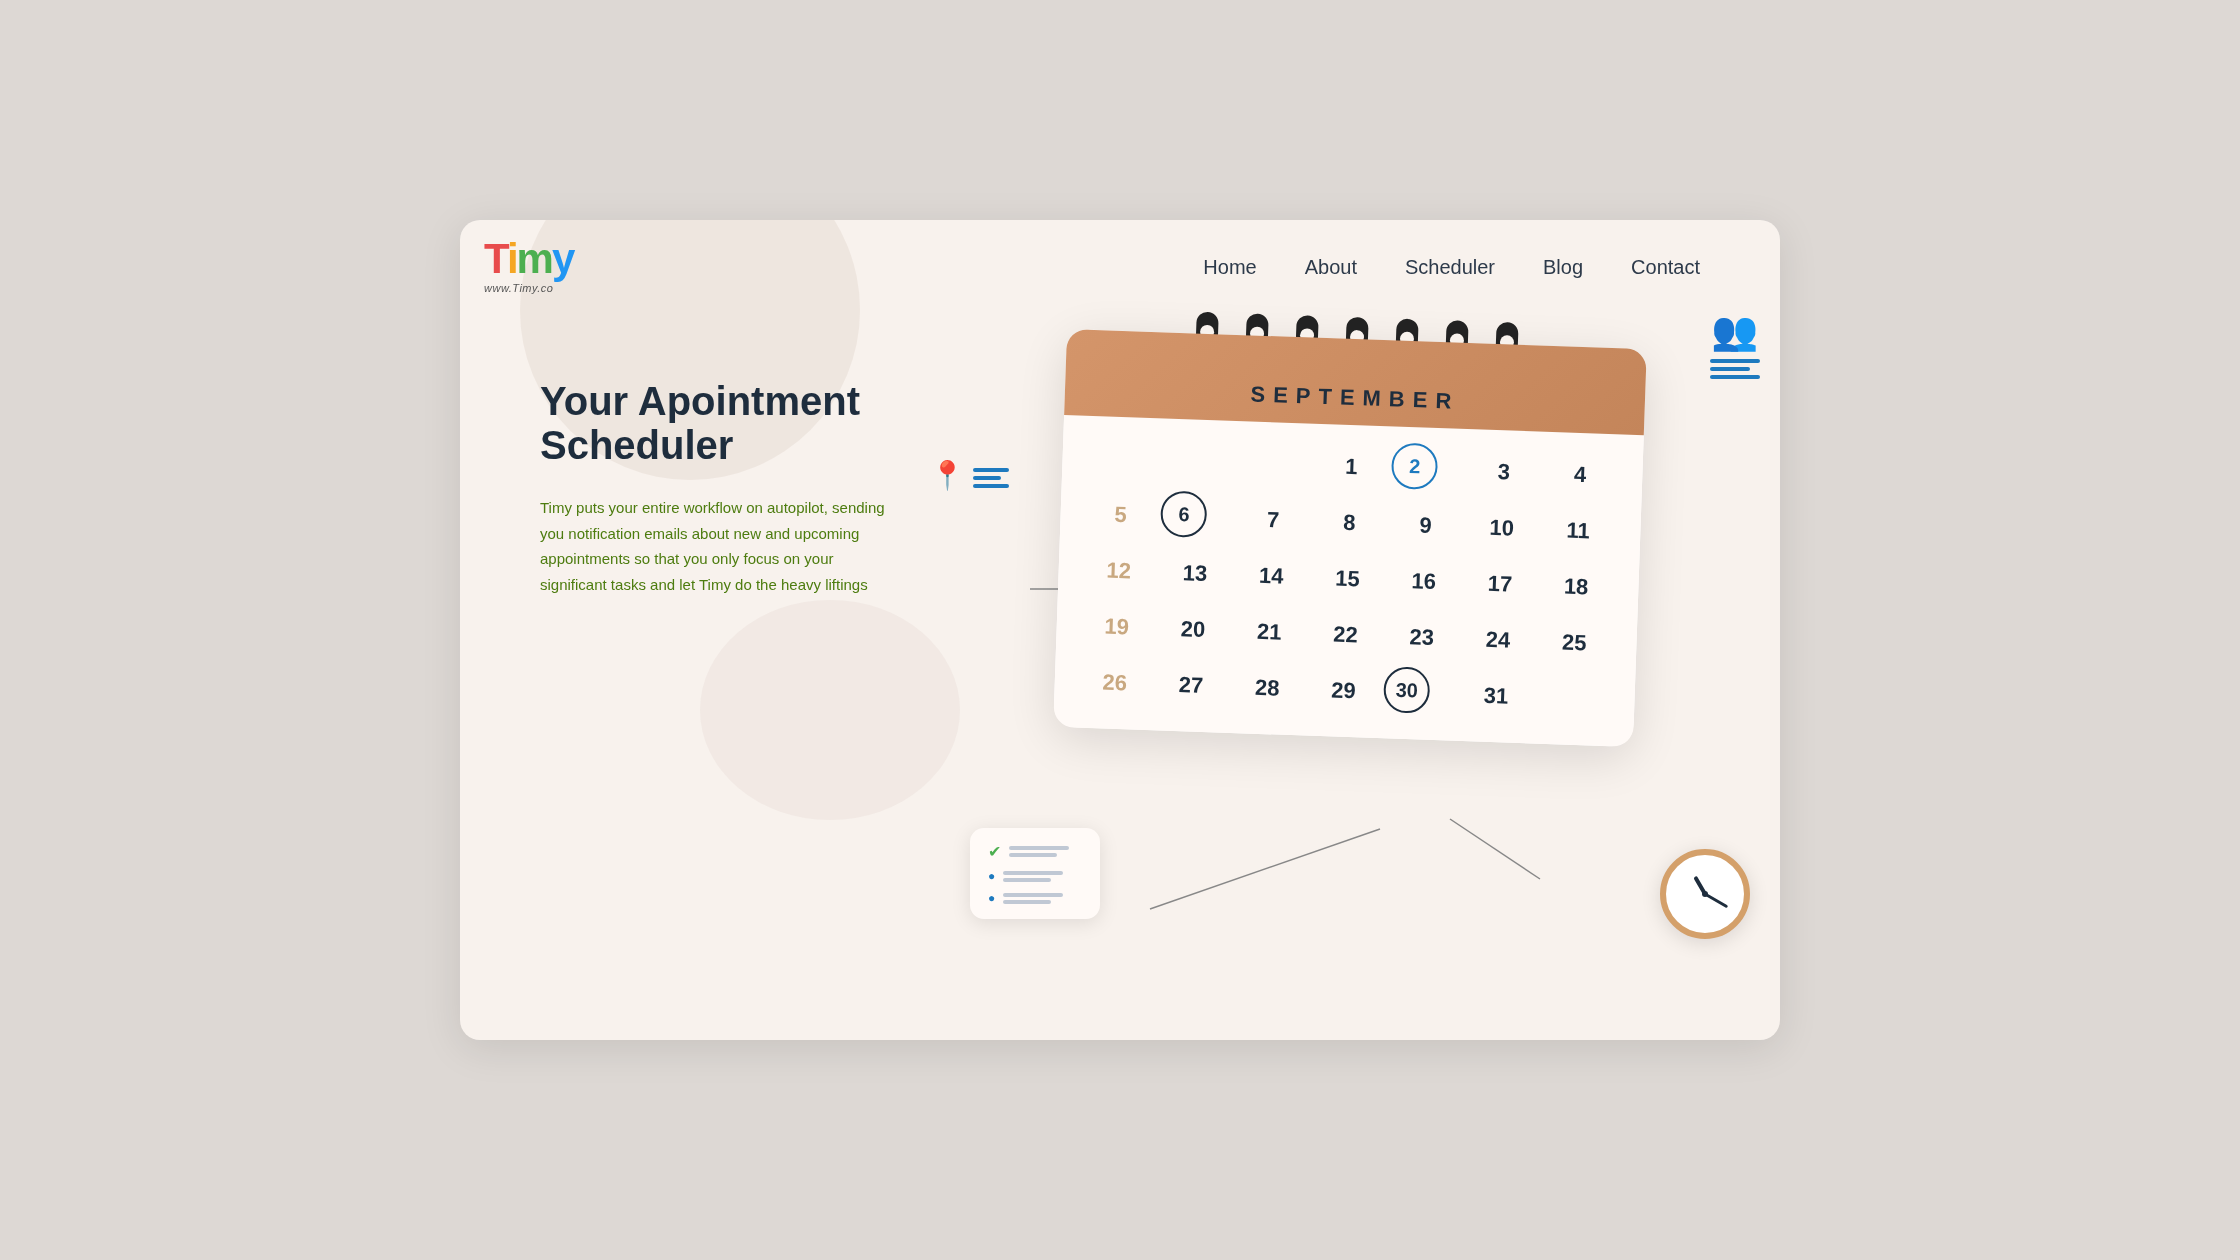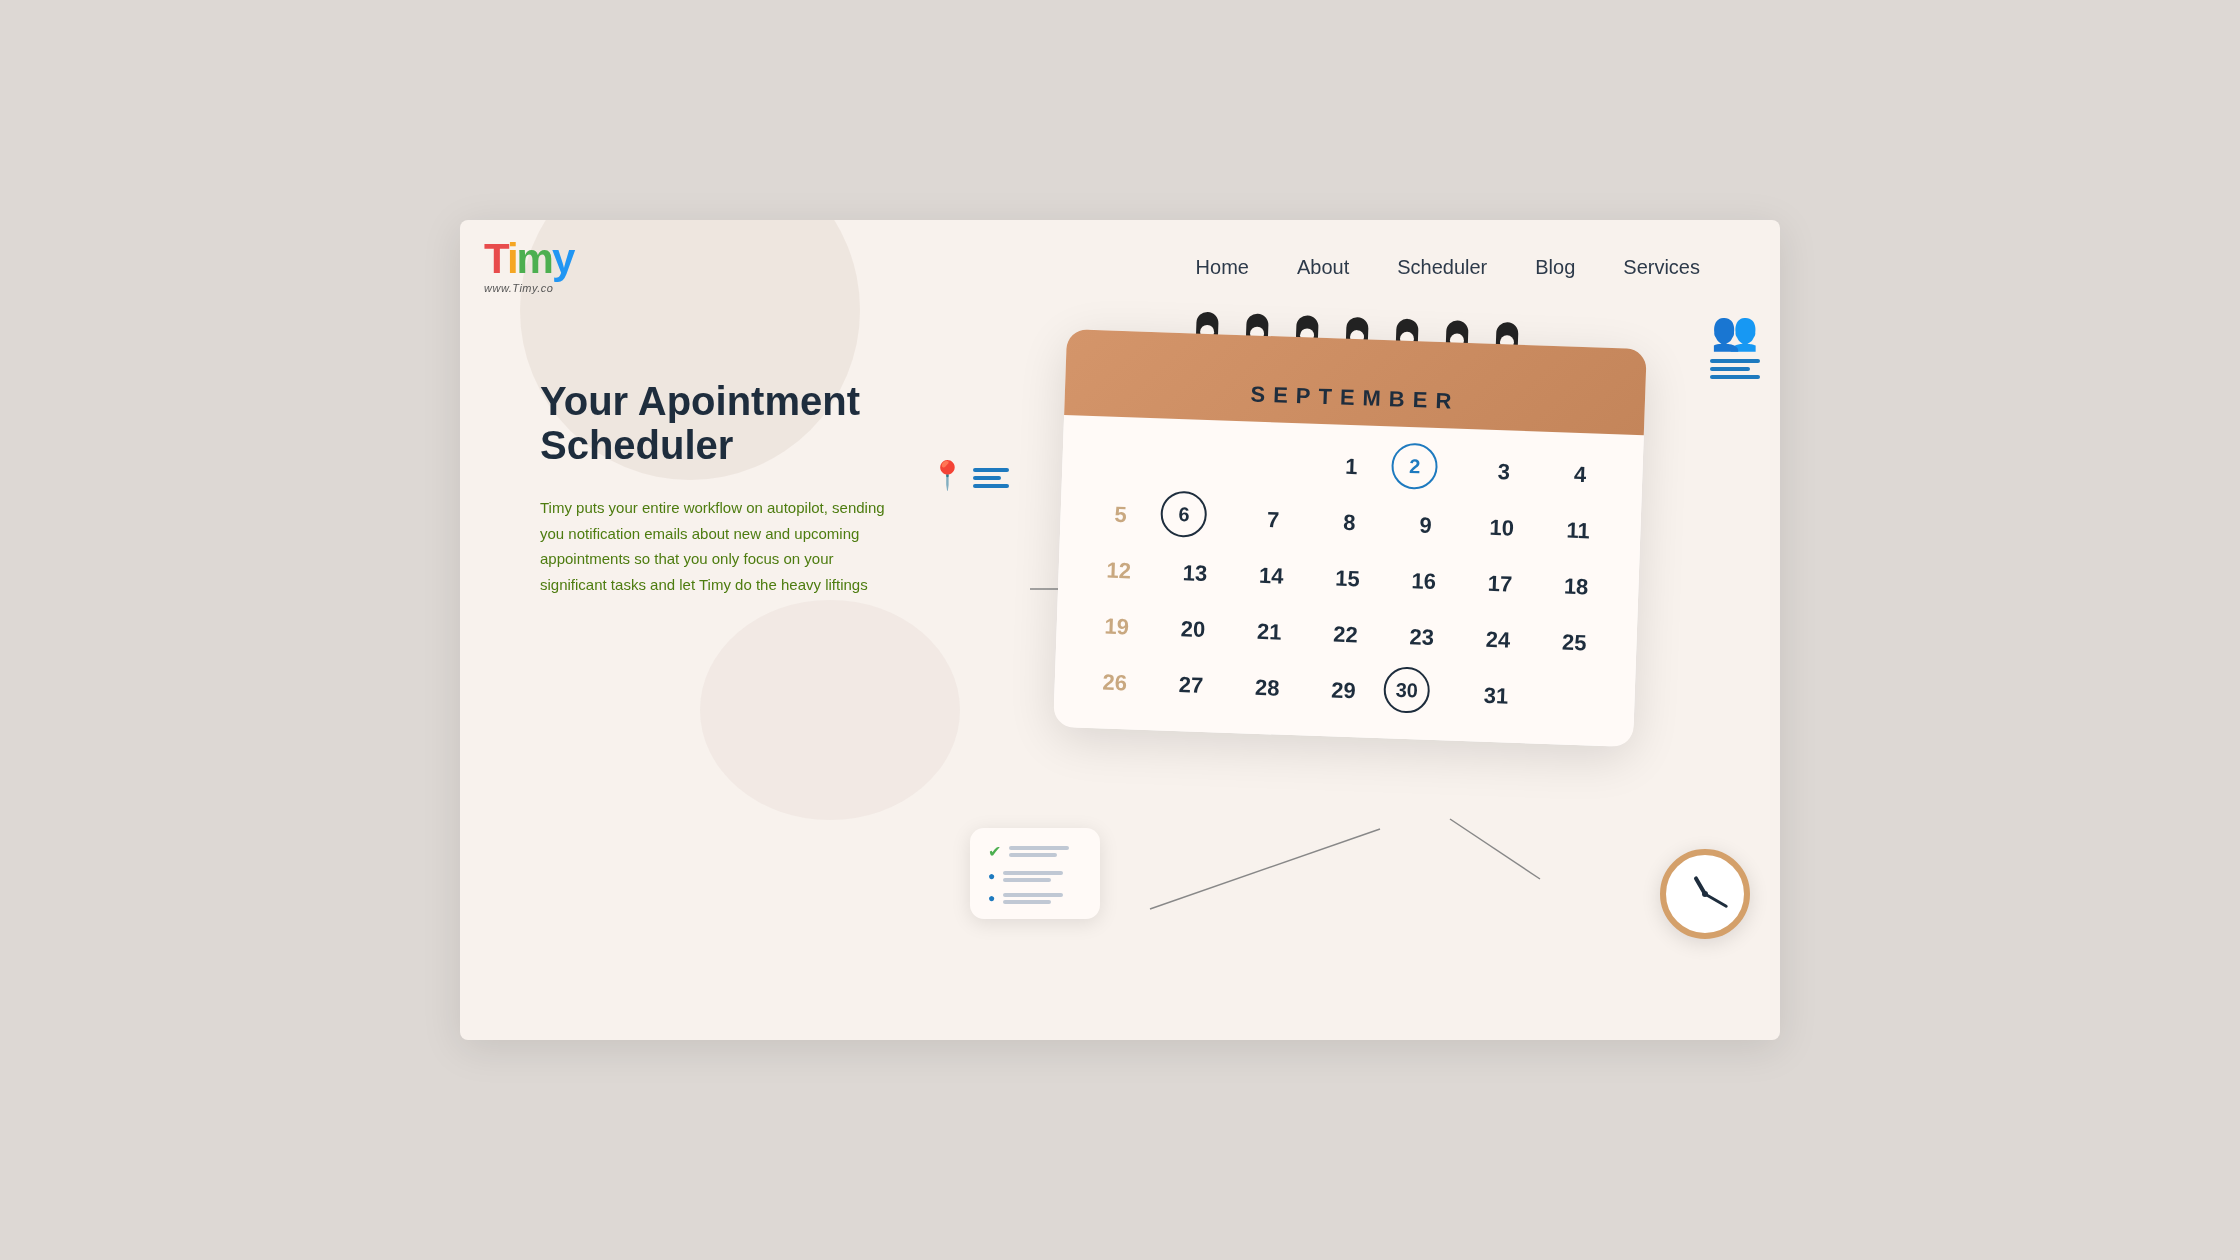--- a/index.html
+++ b/index.html
@@ -6,21 +6,21 @@
     body {
       background: #ddd8d4;
       display: flex;
       align-items: center;
       justify-content: center;
       min-height: 100vh;
       font-family: 'Segoe UI', Arial, sans-serif;
     }
     .main-card {
       background: #f8f2ed;
-      border-radius: 8px;
+      border-radius: 20px;
       width: 1320px;
       min-height: 820px;
       position: relative;
       overflow: hidden;
       box-shadow: 0 8px 40px rgba(0,0,0,0.10);
     }
     
     .blob1 {
       position: absolute;
       width: 340px; height: 340px;
@@ -350,21 +350,21 @@
       </div>
       <div class="logo-sub">www.Timy.co</div>
     </div>
   </div>
 
   <nav>
     <a href="#">Home</a>
     <a href="#">About</a>
     <a href="#">Scheduler</a>
     <a href="#">Blog</a>
-    <a href="#">Services</a>
+    <a href="#">Contact</a>
   </nav>
 
   <div class="content">
 
     <div class="hero-text">
       <h1 class="hero-title">Your Apointment Scheduler</h1>
       <p class="hero-desc">Timy puts your entire workflow on autopilot, sending you notification emails about new and upcoming appointments so that you only focus on your significant tasks and let Timy do the heavy liftings</p>
     </div>
 
     <div class="calendar-area">

